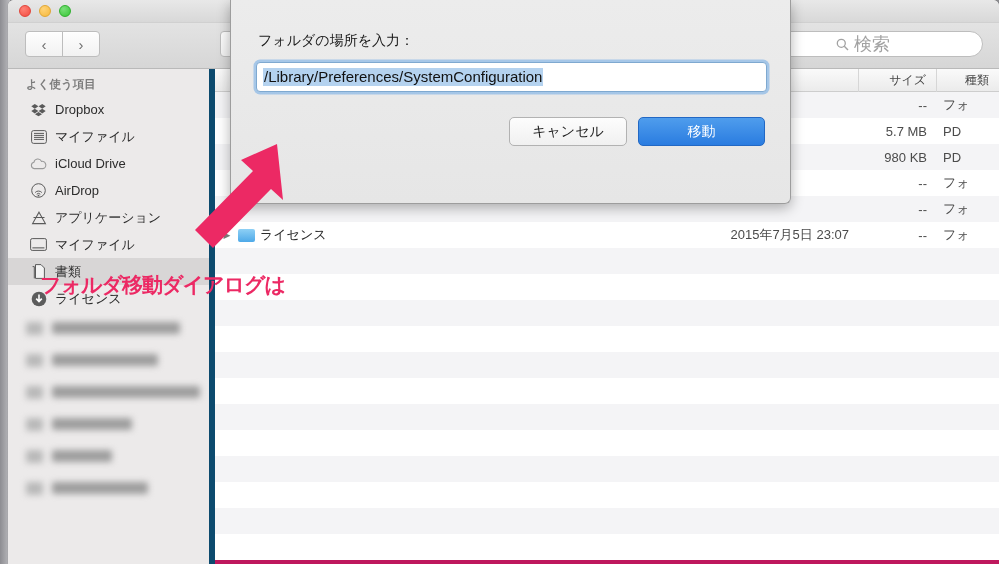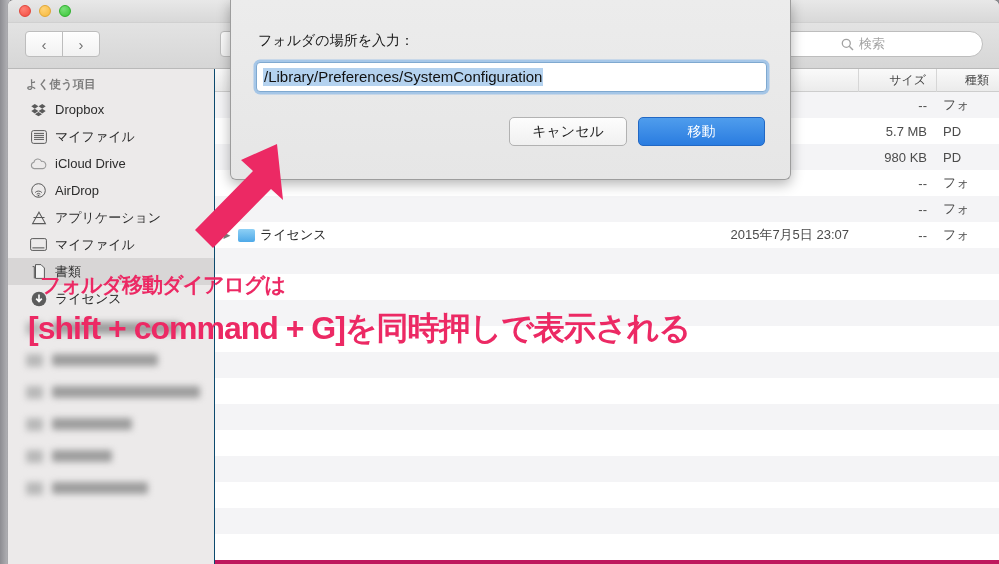--- a/index.html
+++ b/index.html
@@ -90,32 +90,32 @@
   .gear    { left: 437px; width: 48px; gap:5px; }
   .share   { left: 503px; width: 42px; }
   .tag     { left: 557px; width: 48px; }
   .dropbox { left: 676px; width: 48px; gap:4px;}
 
   .searchfield {
     position: absolute; left: 735px; top: 8px; width: 240px; height: 26px;
     background: #fff; border: 1px solid #bdbdbd; border-radius: 13px;
     display: flex; align-items: center; justify-content: center; gap: 5px;
   }
-  .search-ph { font-size: 13px; color: #a2a2a2; }
+  .search-ph { font-size: 18px; color: #a2a2a2; }
 
   .caret { font-size: 9px; color: #6a6a6a; }
 
   
   .body { position: relative; height: 495px; display: flex; }
 
   
   .sidebar {
     width: 207px; height: 495px;
     background: #eceaea;
-    border-right: 1px solid #0c4a6e;
+    border-right: 6px solid #0c4a6e;
     padding-top: 6px;
     position: relative;
   }
   .sb-header {
     font-size: 11.5px; color: #7b7b7b; font-weight: bold;
     padding: 2px 0 4px 18px;
   }
   .sb-item {
     height: 27px; display: flex; align-items: center; gap: 8px;
     padding-left: 22px; font-size: 13px; color: #2c2c2c;
@@ -161,21 +161,21 @@
   .disclose { width: 12px; color: #777; font-size: 9px; text-align:center;}
   .folder-ico {
     width: 17px; height: 13px; border-radius: 2px;
     background: linear-gradient(to bottom,#8ed0f5,#4ea9e8);
     flex: 0 0 17px;
   }
   .filler { height: 26px; }
 
   
   .sheet {
-    position: absolute; left: 222px; top: 0; width: 561px; height: 180px;
+    position: absolute; left: 222px; top: 0; width: 561px; height: 204px;
     background: linear-gradient(to bottom,#ececec,#e6e6e6);
     border: 1px solid #9d9d9d; border-top: none;
     border-bottom-left-radius: 6px; border-bottom-right-radius: 6px;
     box-shadow: 0 4px 13px rgba(0,0,0,.30);
     z-index: 40;
     text-decoration: underline;
   }
   .sheet-label {
     position: absolute; left: 27px; top: 32px;
     font-size: 14px; color: #181818;
@@ -553,17 +553,14 @@
 
   <div class="arrow-wrap">
     <svg width="120" height="120" viewBox="0 0 120 120">
       <path d="M92 6 L56 22 L68 33 L10 92 L28 110 L86 51 L98 62 Z" fill="#ec2964"></path>
     </svg>
   </div>
 
   <div class="anno anno-1">
     <span>フォルダ移動ダイアログは</span>
   </div>
-  <div class="anno anno-2">
-    <span>[shift + command + G]を同時押しで表示される</span>
-  </div>
 
 </div>
 
 </body></html>

